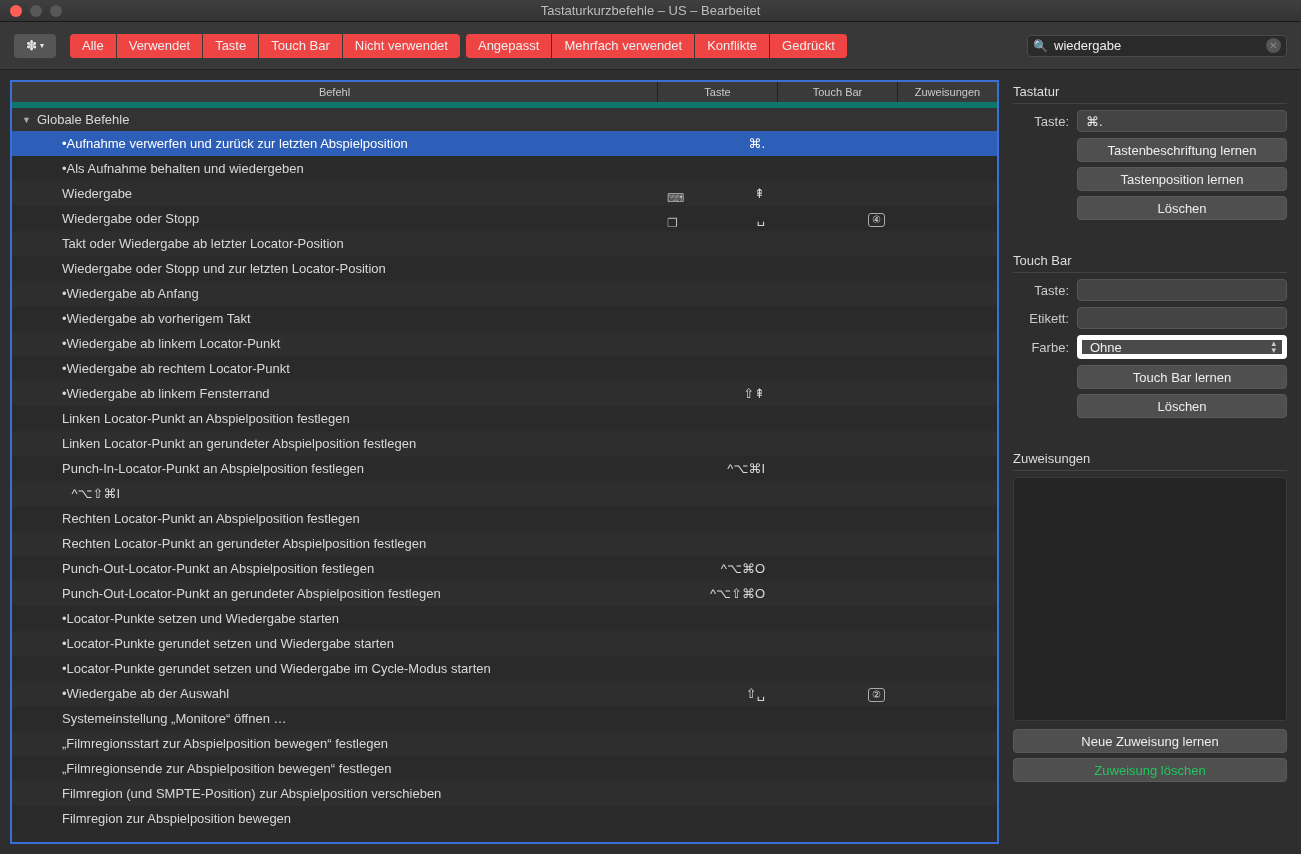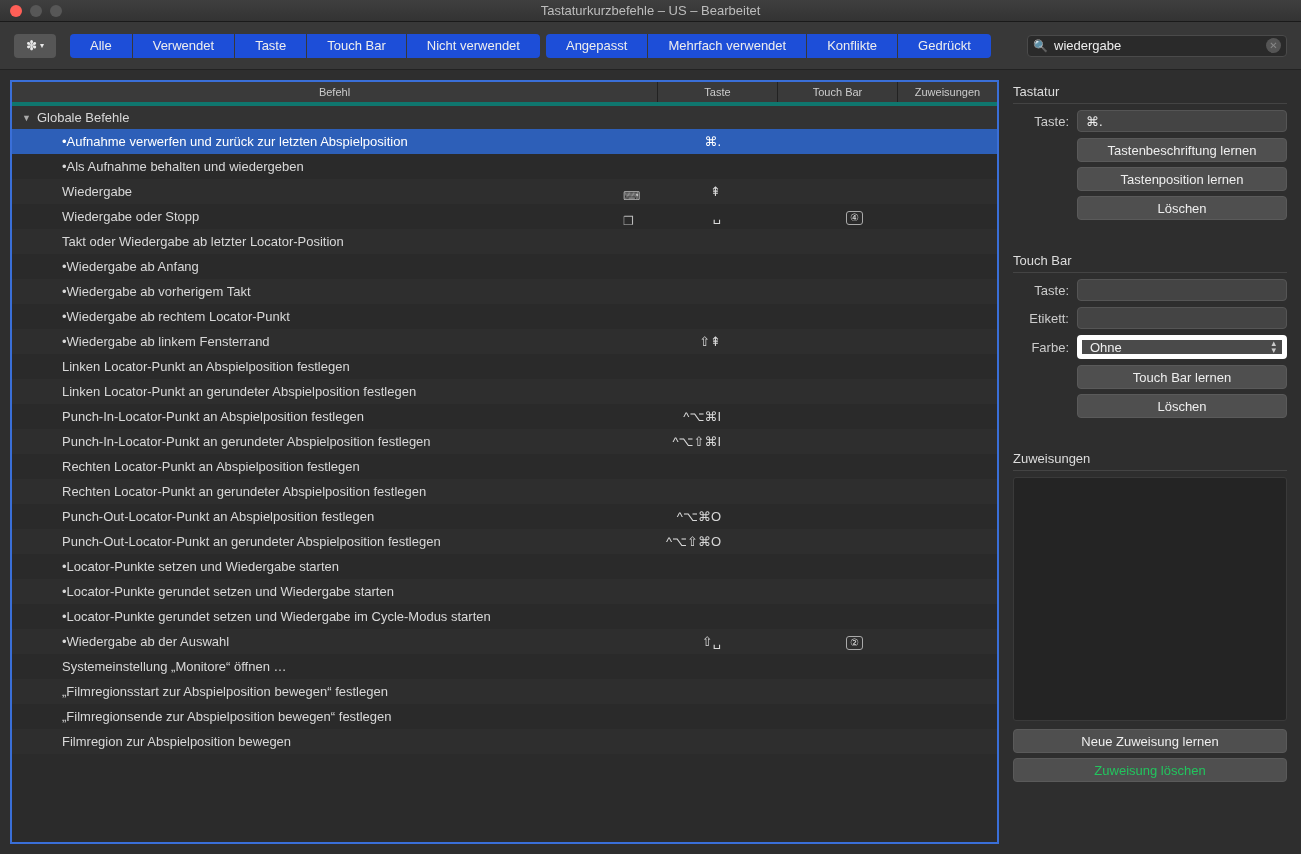--- a/index.html
+++ b/index.html
@@ -56,24 +56,24 @@
   width: 42px;
   display: flex;
   align-items: center;
   justify-content: center;
   color: #e8e8e8;
   cursor: pointer;
   margin-right: 8px;
 }
 .seg-group { display: flex; gap: 1px; }
 .seg-btn {
-  background: #1d4ed8;
+  background: #ef4444;
   border: none;
   height: 24px;
-  padding: 0 20px;
+  padding: 0 12px;
   color: #eee;
   font-size: 13px;
   cursor: pointer;
 }
 .seg-btn:first-child { border-radius: 4px 0 0 4px; }
 .seg-btn:last-child { border-radius: 0 4px 4px 0; }
 .toolbar-spacer { flex: 1; }
 .search-wrap {
   position: relative;
   width: 260px;
@@ -101,21 +101,21 @@
   flex: 1;
   border: 2px solid #3a6fd8;
   background: #2b2b2b;
   display: flex;
   flex-direction: column;
   overflow: hidden;
 }
 .tbl-head {
   display: flex;
   background: #3a3a3a;
-  border-bottom: 4px solid #0f766e;
+  border-bottom: 6px solid #0f766e;
   font-size: 11px;
   color: #ccc;
 }
 .th { padding: 4px 6px; text-align: center; }
 .th-cmd { flex: 1; text-align: center; }
 .th-key { width: 120px; border-left: 1px solid #222;}
 .th-tb { width: 120px; border-left: 1px solid #222;}
 .th-assign { width: 100px; border-left: 1px solid #222;}
 .tbl-body { flex: 1; overflow-y: auto; }
 .group-row {
@@ -125,21 +125,20 @@
   display: flex;
   align-items: center;
   gap: 6px;
 }
 .disclosure { font-size: 9px; color: #aaa; }
 .row {
   display: flex;
   height: 25px;
   align-items: center;
   border-bottom: 0px solid #333;
-  gap: 22px;
 }
 .row.selected { background: #2d5fb8; color: #fff; }
 .row:nth-child(even):not(.selected):not(.group-row) { background: #2e2e2e; }
 .row:nth-child(odd):not(.selected):not(.group-row) { background: #2a2a2a; }
 .cell-cmd { flex: 1; padding-left: 50px; white-space: nowrap; overflow:hidden; text-overflow: ellipsis; }
 .cell-key { width: 120px; text-align: right; padding-right: 12px; font-family: -apple-system, sans-serif; position:relative;}
 .cell-tb { width: 120px; text-align: right; padding-right: 12px;}
 .cell-assign { width: 100px; }
 .key-icon { position:absolute; left:10px; top:5px; font-size:12px; color:#bbb;}
 .side-panel {
@@ -284,27 +283,39 @@
             <div class="cell-tb"><span class="tb-badge">④</span></div>
             <div class="cell-assign"></div>
           </div>
           <div class="row">
             <div class="cell-cmd">Takt oder Wiedergabe ab letzter Locator-Position</div>
             <div class="cell-key"></div>
             <div class="cell-tb"></div>
             <div class="cell-assign"></div>
           </div>
           <div class="row">
+            <div class="cell-cmd">Wiedergabe oder Stopp und zur letzten Locator-Position</div>
+            <div class="cell-key"></div>
+            <div class="cell-tb"></div>
+            <div class="cell-assign"></div>
+          </div>
+          <div class="row">
             <div class="cell-cmd">•Wiedergabe ab Anfang</div>
             <div class="cell-key"></div>
             <div class="cell-tb"></div>
             <div class="cell-assign"></div>
           </div>
           <div class="row">
             <div class="cell-cmd">•Wiedergabe ab vorherigem Takt</div>
+            <div class="cell-key"></div>
+            <div class="cell-tb"></div>
+            <div class="cell-assign"></div>
+          </div>
+          <div class="row">
+            <div class="cell-cmd">•Wiedergabe ab linkem Locator-Punkt</div>
             <div class="cell-key"></div>
             <div class="cell-tb"></div>
             <div class="cell-assign"></div>
           </div>
           <div class="row">
             <div class="cell-cmd">•Wiedergabe ab rechtem Locator-Punkt</div>
             <div class="cell-key"></div>
             <div class="cell-tb"></div>
             <div class="cell-assign"></div>
           </div>
@@ -326,21 +337,20 @@
             <div class="cell-tb"></div>
             <div class="cell-assign"></div>
           </div>
           <div class="row">
             <div class="cell-cmd">Punch-In-Locator-Punkt an Abspielposition festlegen</div>
             <div class="cell-key">^⌥⌘I</div>
             <div class="cell-tb"></div>
             <div class="cell-assign"></div>
           </div>
           <div class="row">
-            <div class="cell-cmd">Punch-In-Locator-Punkt an gerundeter Abspielposition festlegen</div>
             <div class="cell-key">^⌥⇧⌘I</div>
             <div class="cell-tb"></div>
             <div class="cell-assign"></div>
           </div>
           <div class="row">
             <div class="cell-cmd">Rechten Locator-Punkt an Abspielposition festlegen</div>
             <div class="cell-key"></div>
             <div class="cell-tb"></div>
             <div class="cell-assign"></div>
           </div>
@@ -393,20 +403,26 @@
             <div class="cell-assign"></div>
           </div>
           <div class="row">
             <div class="cell-cmd">„Filmregionsstart zur Abspielposition bewegen“ festlegen</div>
             <div class="cell-key"></div>
             <div class="cell-tb"></div>
             <div class="cell-assign"></div>
           </div>
           <div class="row">
             <div class="cell-cmd">„Filmregionsende zur Abspielposition bewegen“ festlegen</div>
+            <div class="cell-key"></div>
+            <div class="cell-tb"></div>
+            <div class="cell-assign"></div>
+          </div>
+          <div class="row">
+            <div class="cell-cmd">Filmregion (und SMPTE-Position) zur Abspielposition verschieben</div>
             <div class="cell-key"></div>
             <div class="cell-tb"></div>
             <div class="cell-assign"></div>
           </div>
           <div class="row">
             <div class="cell-cmd">Filmregion zur Abspielposition bewegen</div>
             <div class="cell-key"></div>
             <div class="cell-tb"></div>
             <div class="cell-assign"></div>
           </div>

